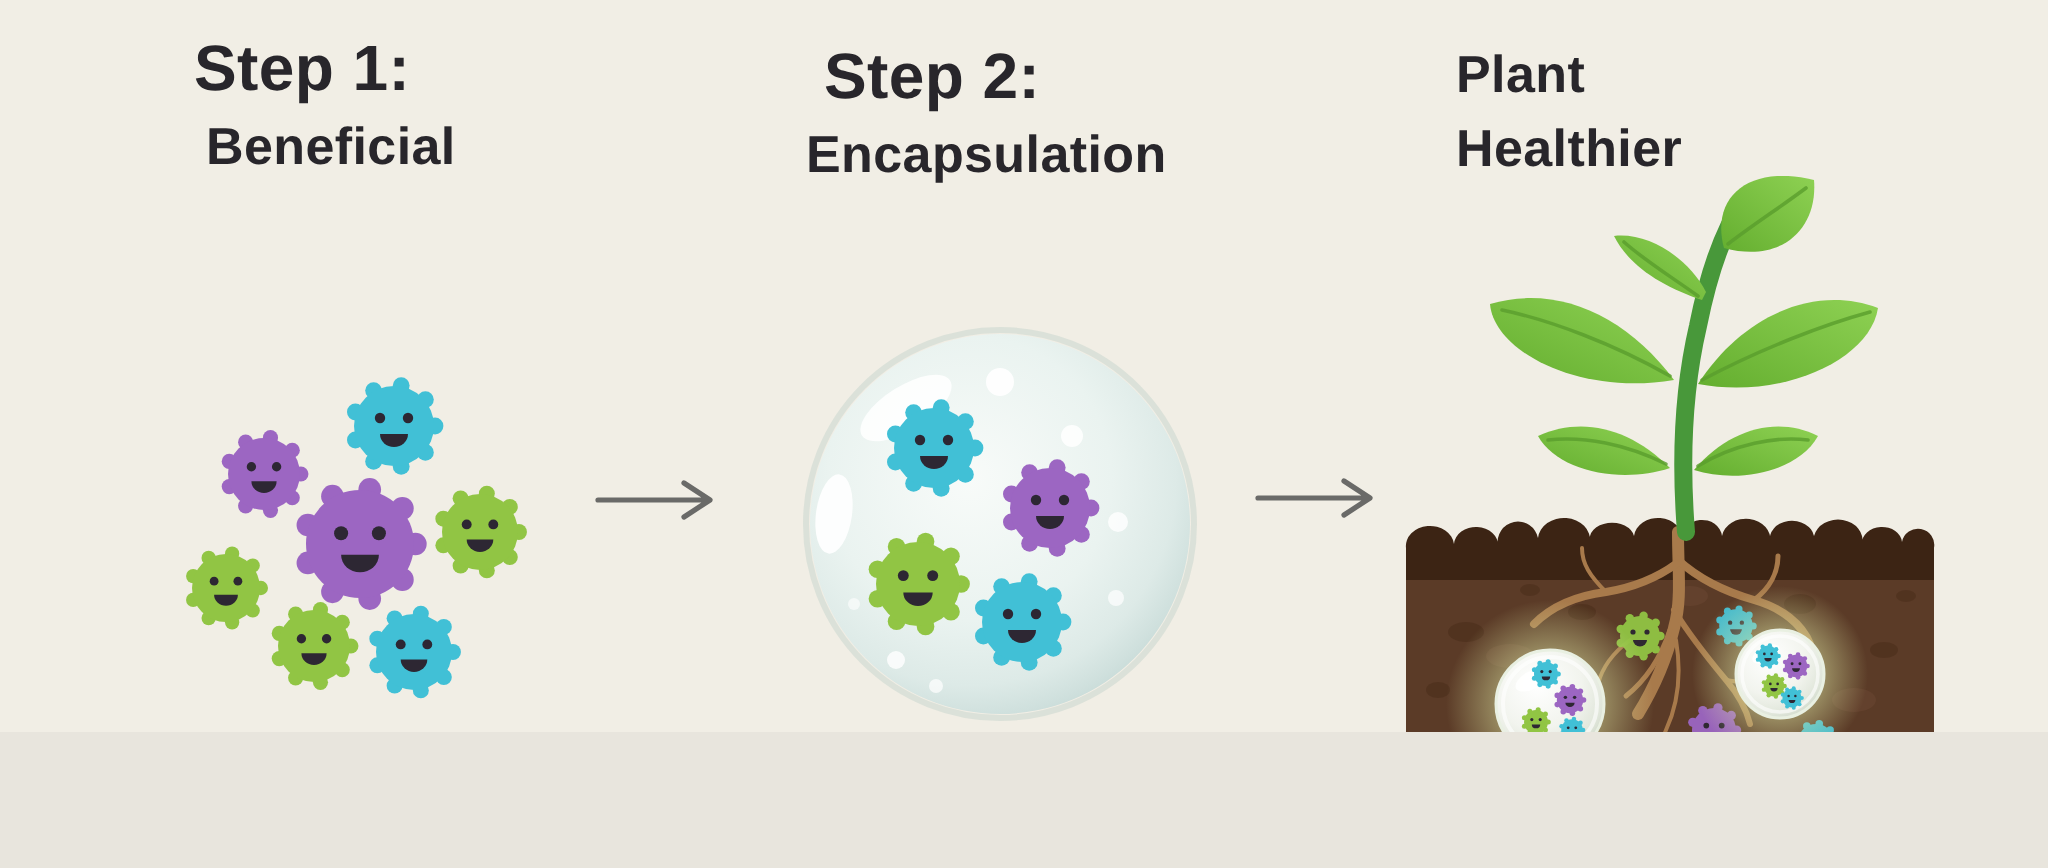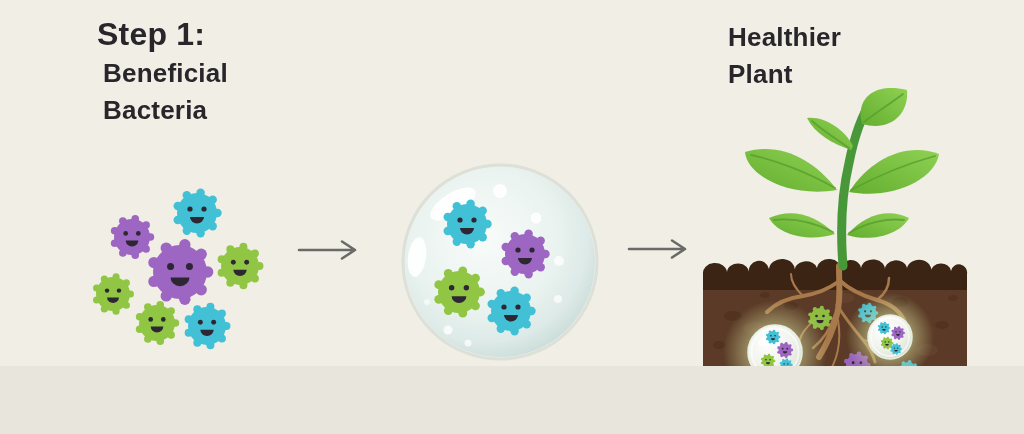--- a/index.html
+++ b/index.html
@@ -55,27 +55,30 @@
       <linearGradient id="leafGrad" x1="0" y1="1" x2="1" y2="0">
         <stop offset="0" stop-color="#64ae2f"></stop>
         <stop offset="1" stop-color="#8ed153"></stop>
       </linearGradient>
     </defs>
   </svg>
 
   <div class="step-title" id="title-1" style="left:97px;top:16px">
     <div class="h1">Step 1:</div>
     <div class="sub">Beneficial</div>
-    <div class="sub">Bacteria</div>
   </div>
 
+  <div class="step-title" id="title-2" style="left:397px;top:20px">
+    <div class="h1">Step 2:</div>
+    <div class="sub">Encapsulation</div>
+  </div>
 
   <div class="step-title" id="title-3" style="left:722px;top:16px">
+    <div class="sub">Plant</div>
     <div class="sub">Healthier</div>
-    <div class="sub">Plant</div>
   </div>
 
   <svg class="arrow" style="left:297px;top:239px" width="66" height="22" viewBox="0 0 66 22">
     <path d="M2,11 H57 M45,2.5 L58,11 L45,19.5" fill="none" stroke="#6a6a68" stroke-width="2.6" stroke-linecap="round" stroke-linejoin="round"></path>
   </svg>
 
   <svg class="arrow" style="left:627px;top:238px" width="66" height="22" viewBox="0 0 66 22">
     <path d="M2,11 H57 M45,2.5 L58,11 L45,19.5" fill="none" stroke="#6a6a68" stroke-width="2.6" stroke-linecap="round" stroke-linejoin="round"></path>
   </svg>
 

